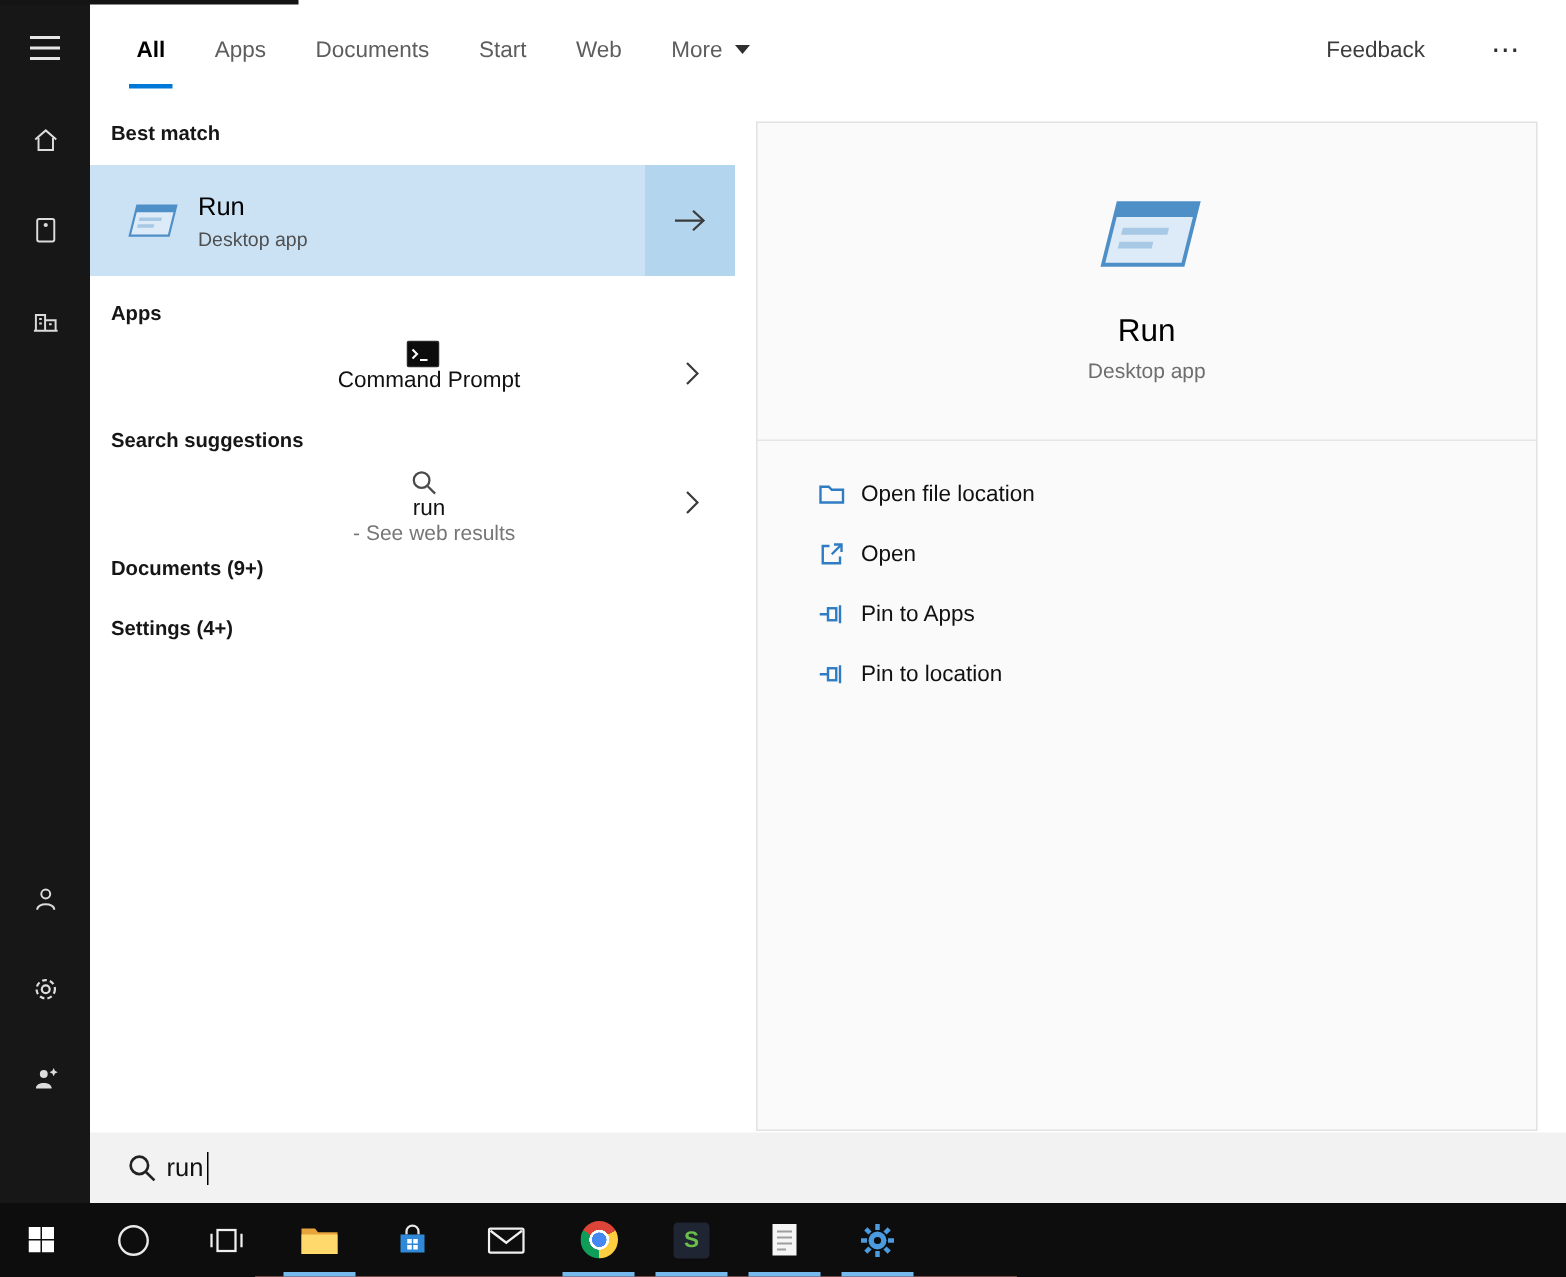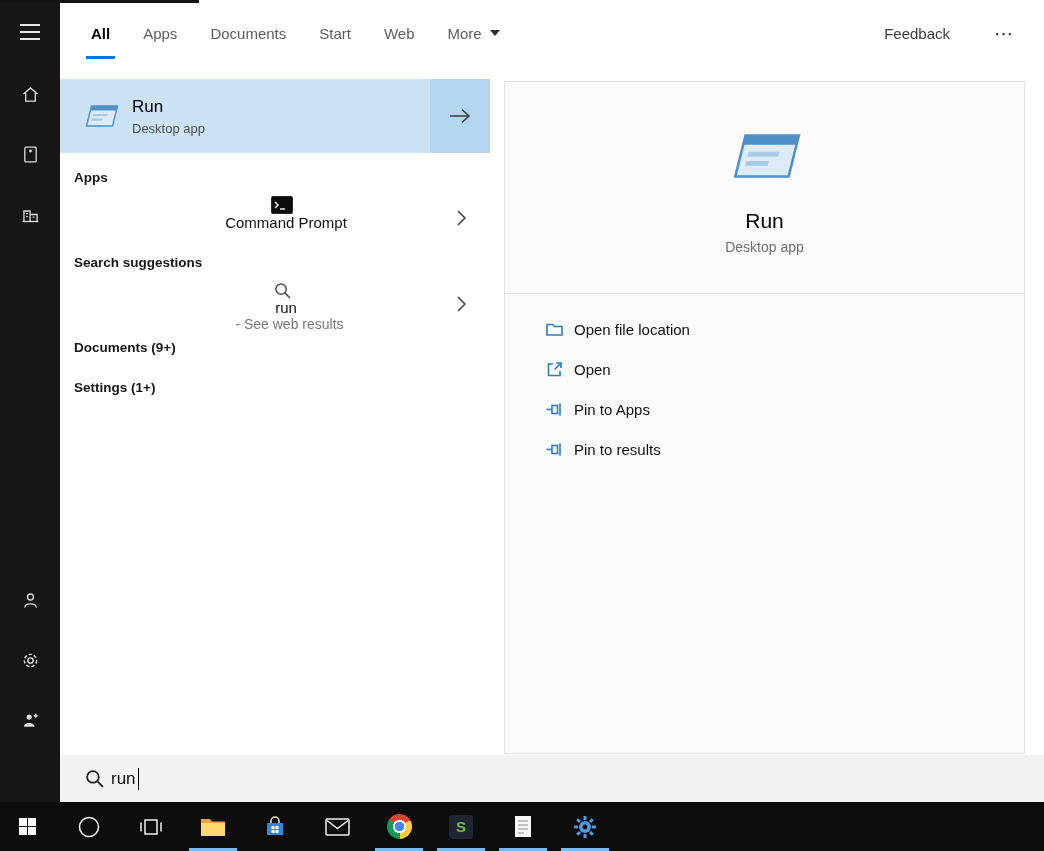--- a/index.html
+++ b/index.html
@@ -163,20 +163,21 @@
       <div class="tab">Web</div>
       <div class="tab">
         <span>More</span>
         <span class="caret-down"></span>
       </div>
       <div class="tab-feedback">Feedback</div>
       <div class="tab-overflow">⋯</div>
     </div>
 
     <div class="results">
+      <div class="sec-header h-bestmatch">Best match</div>
 
       <div class="best-row">
         <span class="bm-icon">
           <svg viewBox="0 0 76 58" width="38" height="29">
               <g transform="translate(13,0) skewX(-14)">
                 <rect x="8" y="8" width="52" height="40" fill="#dcebf7" stroke="#4f8fc8" stroke-width="3"></rect>
                 <rect x="8" y="8" width="52" height="9" fill="#4f8fc8"></rect>
                 <rect x="15" y="24" width="30" height="4.5" fill="#a7c9e6"></rect>
                 <rect x="15" y="33" width="22" height="4.5" fill="#a7c9e6"></rect>
               </g>
@@ -224,21 +225,21 @@
         <span class="row-label">run</span>
         <span class="sugg-hint">- See web results</span>
         <span class="chev">
           <svg width="9" height="16" viewBox="0 0 9 16" fill="none" stroke="#3b3b3b" stroke-width="1.5">
               <polyline points="1 1 8 8 1 15"></polyline>
             </svg>
         </span>
       </div>
 
       <div class="sec-header h-docs">Documents (9+)</div>
-      <div class="sec-header h-set">Settings (1+)</div>
+      <div class="sec-header h-set">Settings (4+)</div>
     </div>
 
     <div class="preview">
       <div class="pv-iconbox">
         <svg viewBox="0 0 76 58" width="78" height="60">
             <g transform="translate(13,0) skewX(-14)">
               <rect x="8" y="8" width="52" height="40" fill="#dcebf7" stroke="#4f8fc8" stroke-width="2.5"></rect>
               <rect x="8" y="8" width="52" height="9" fill="#4f8fc8"></rect>
               <rect x="15" y="24" width="30" height="4.5" fill="#a7c9e6"></rect>
               <rect x="15" y="33" width="22" height="4.5" fill="#a7c9e6"></rect>
@@ -279,21 +280,21 @@
           <span class="a-label">Pin to Apps</span>
         </div>
         <div class="pv-action">
           <span class="a-icon">
             <svg width="19" height="19" viewBox="0 0 19 19" fill="none" stroke="#2f7cc4" stroke-width="1.6">
                 <line x1="1.5" y1="9.5" x2="7" y2="9.5"></line>
                 <rect x="7" y="5.5" width="5.5" height="8"></rect>
                 <line x1="15" y1="3.5" x2="15" y2="15.5"></line>
               </svg>
           </span>
-          <span class="a-label">Pin to results</span>
+          <span class="a-label">Pin to location</span>
         </div>
       </div>
     </div>
 
     <div class="searchbar">
       <span class="sb-icon">
         <svg width="19" height="19" viewBox="0 0 18 18" fill="none" stroke="#222" stroke-width="1.7">
             <circle cx="7.5" cy="7.5" r="5.5"></circle>
             <line x1="11.8" y1="11.8" x2="17" y2="17"></line>
           </svg>

